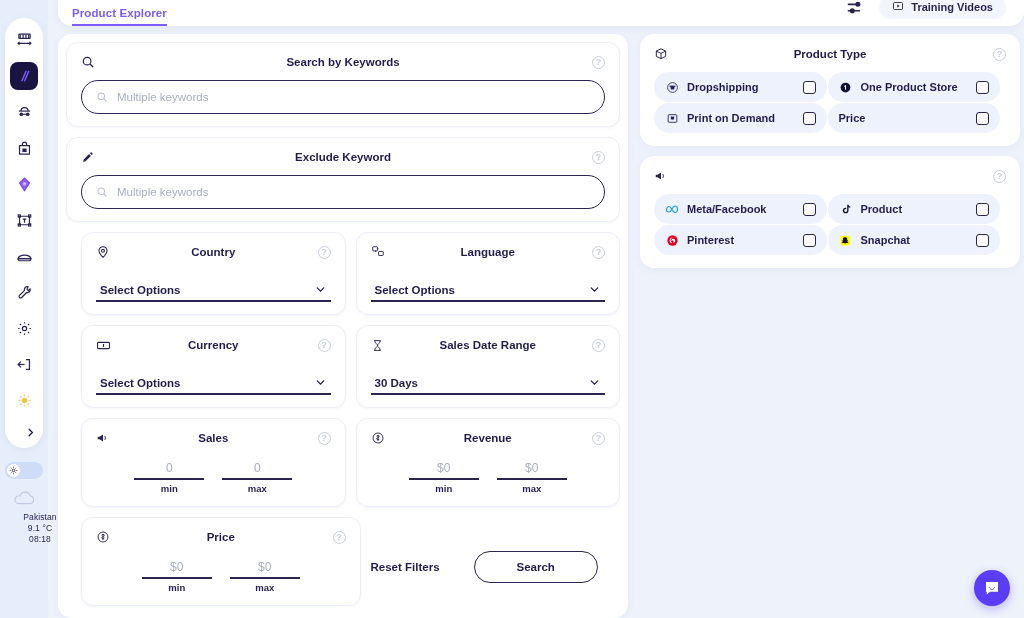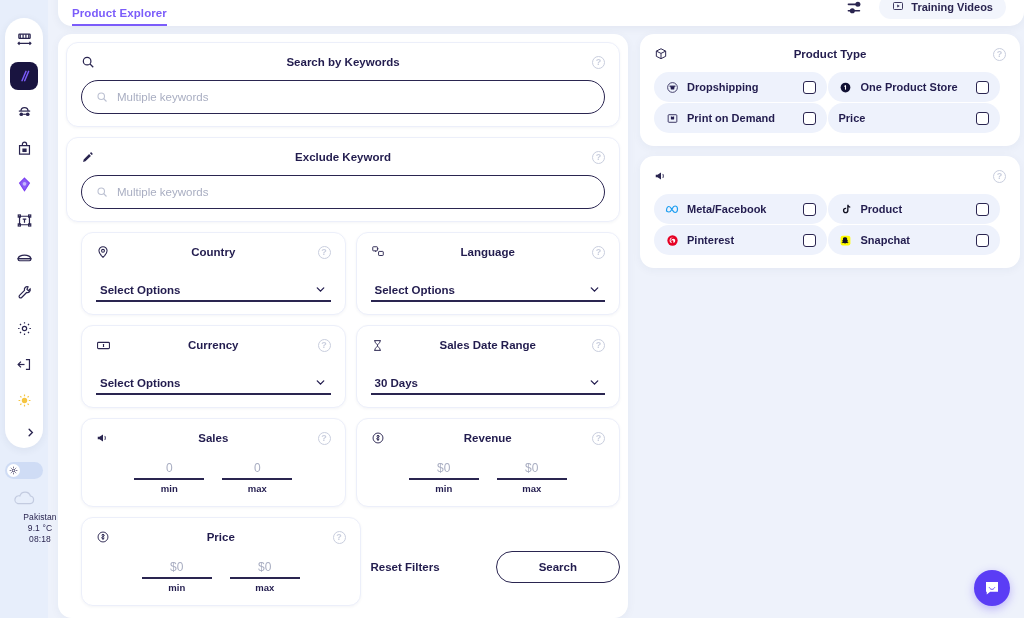--- a/index.html
+++ b/index.html
@@ -173,21 +173,21 @@
     width: 70px;
     display: flex; flex-direction: column; align-items: center;
   }
   .mm .v {
     font-size: 12px; color: #a9aec2; padding-bottom: 3px;
   }
   .mm .bar { width: 100%; height: 2px; background: #2a2550; }
   .mm .lbl { font-size: 9.5px; font-weight: 700; color: #221c4e; padding-top: 3px; }
 
   .actions {
-    display: flex; align-items: center; justify-content: space-between;
+    display: flex; align-items: center; justify-content: flex-start;
     gap: 34px;
     height: 100%;
   }
   .reset { font-size: 11.5px; font-weight: 700; color: #221c4e; }
   .search-btn {
     border: 1.8px solid #2a2550;
     border-radius: 20px;
     padding: 9px 42px;
     font-size: 11.5px; font-weight: 700; color: #221c4e;
     background: #fff;

